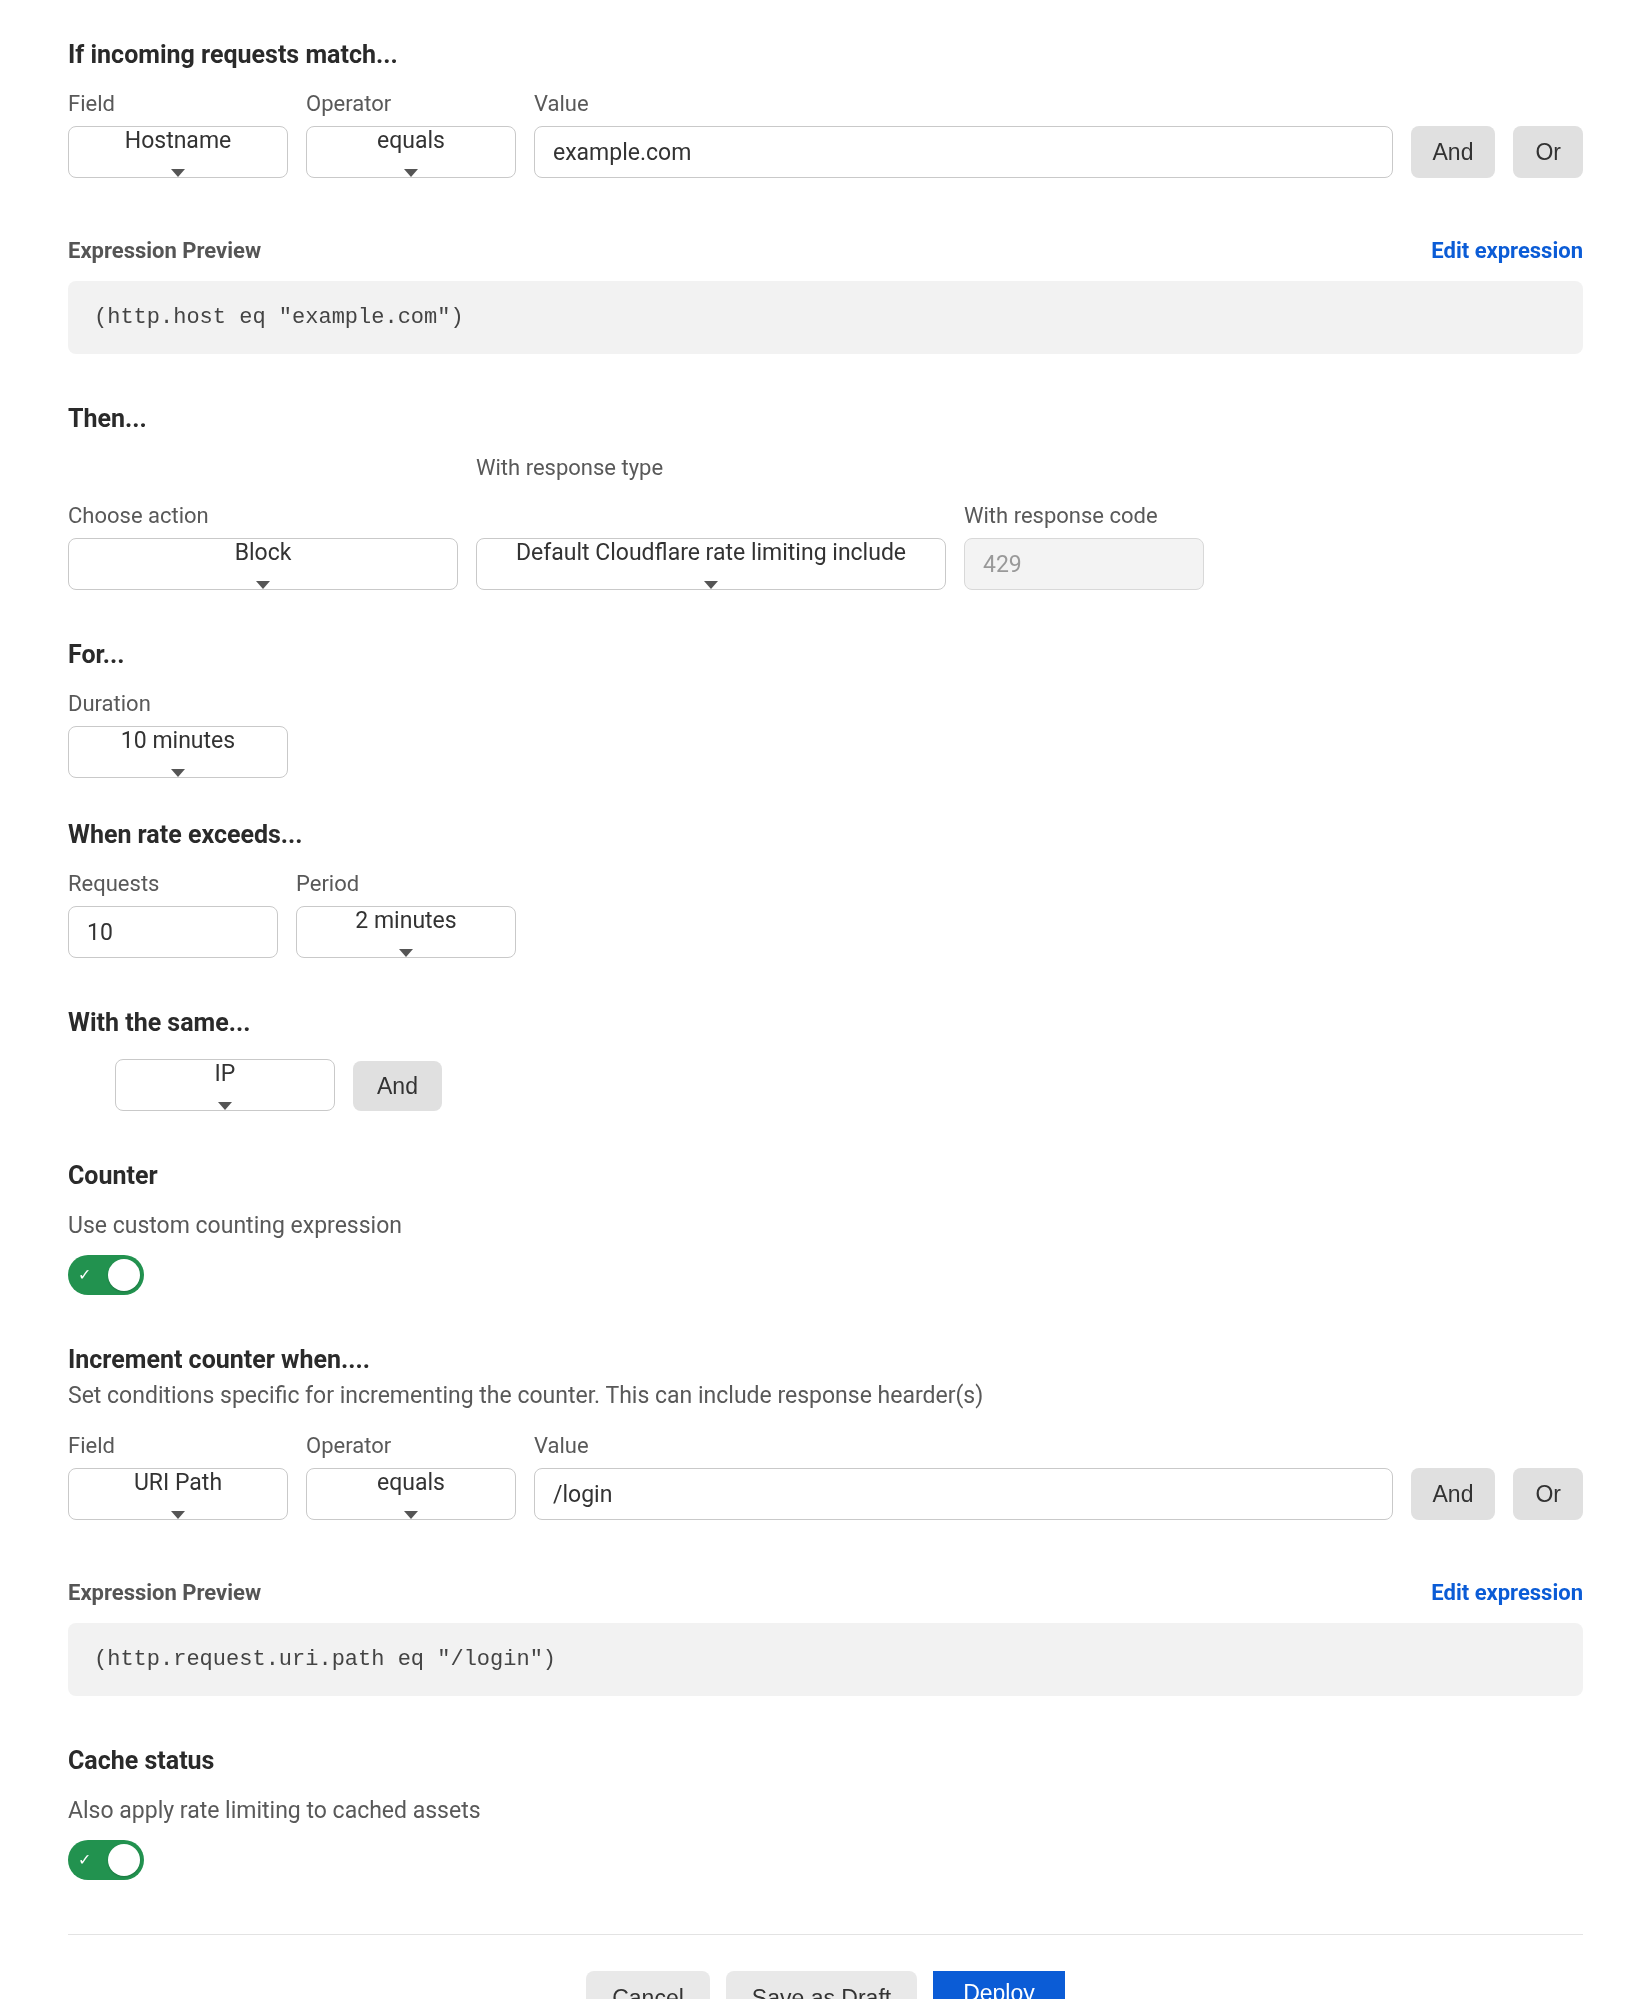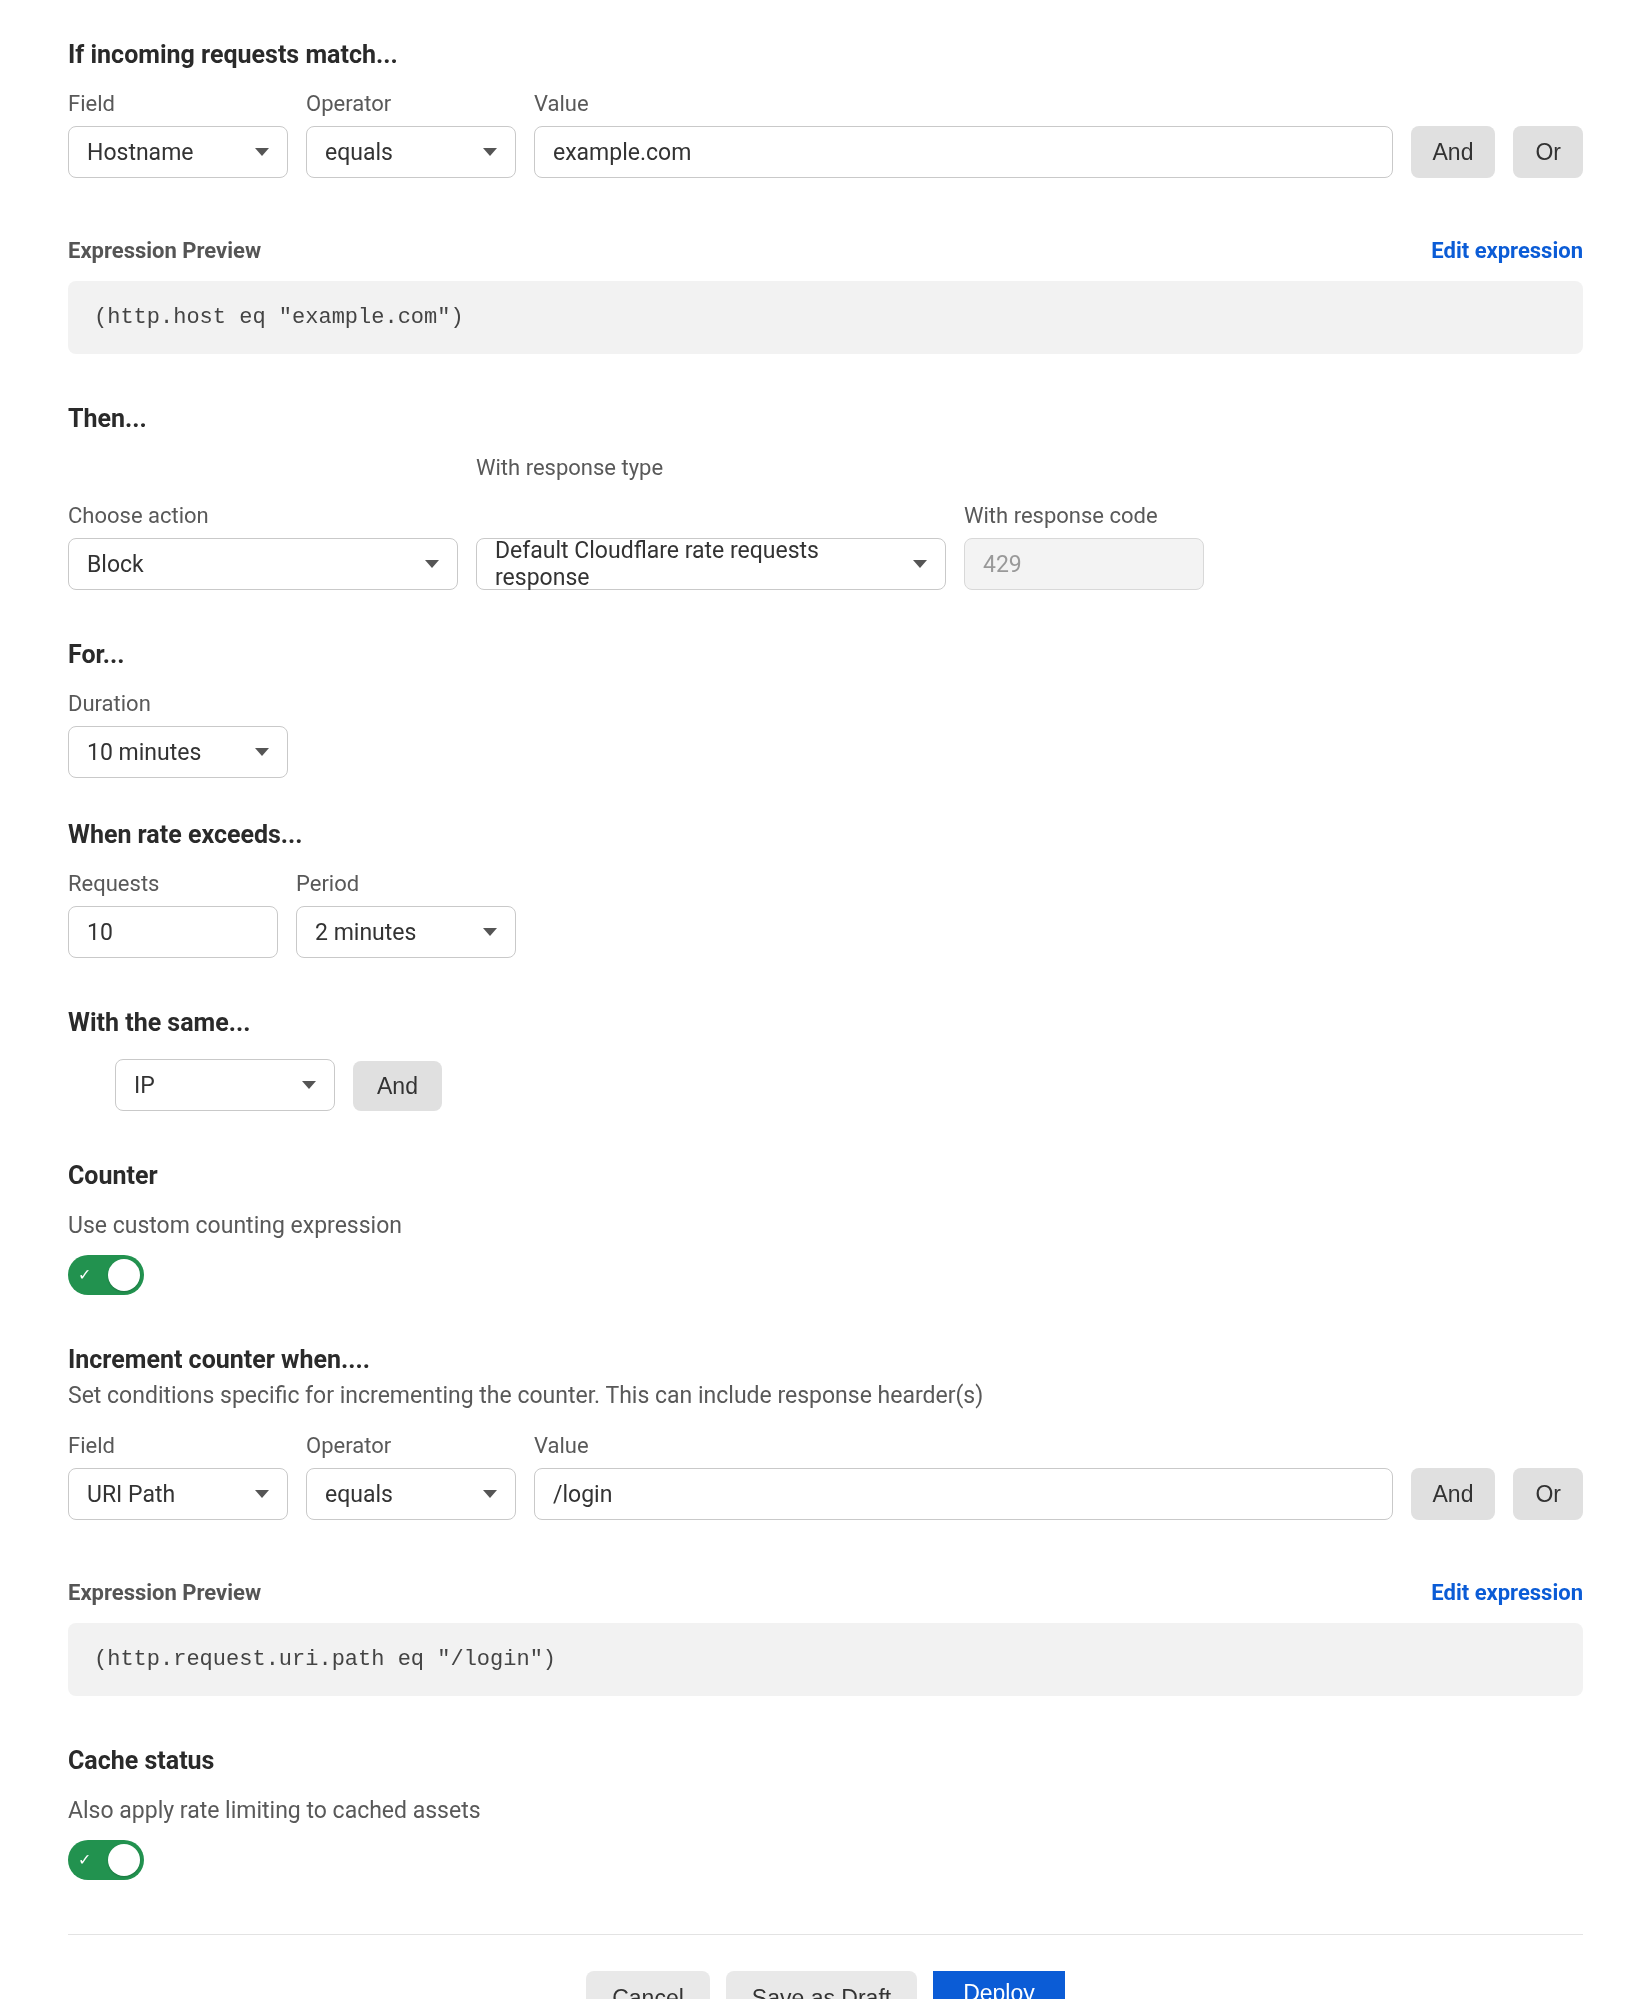--- a/index.html
+++ b/index.html
@@ -42,21 +42,21 @@
     border-radius: 8px;
     background: #fff;
     padding: 0 18px;
     font-size: 23px;
     color: #333;
     display: flex;
     align-items: center;
     justify-content: space-between;
     gap: 12px;
   }
-  .select { cursor: pointer; }
+  .select { cursor: pointer; flex-direction: column; }
   .input { }
   .input-readonly {
     background: #f3f3f3;
     color: #999;
     border-color: #d8d8d8;
   }
   .caret {
     width: 0; height: 0;
     border-left: 7px solid transparent;
     border-right: 7px solid transparent;
@@ -208,21 +208,21 @@
   <div class="col w-action">
     <span class="field-label">Choose action</span>
     <div class="select">
       <span>Block</span>
       <span class="caret"></span>
     </div>
   </div>
   <div class="col w-resp">
     <span class="field-label">With response type</span>
     <div class="select">
-      <span>Default Cloudflare rate requests response</span>
+      <span>Default Cloudflare rate limiting include</span>
       <span class="caret"></span>
     </div>
   </div>
   <div class="col w-code">
     <span class="field-label">With response code</span>
     <div class="input-readonly">
       <span>429</span>
     </div>
   </div>
 </div>

